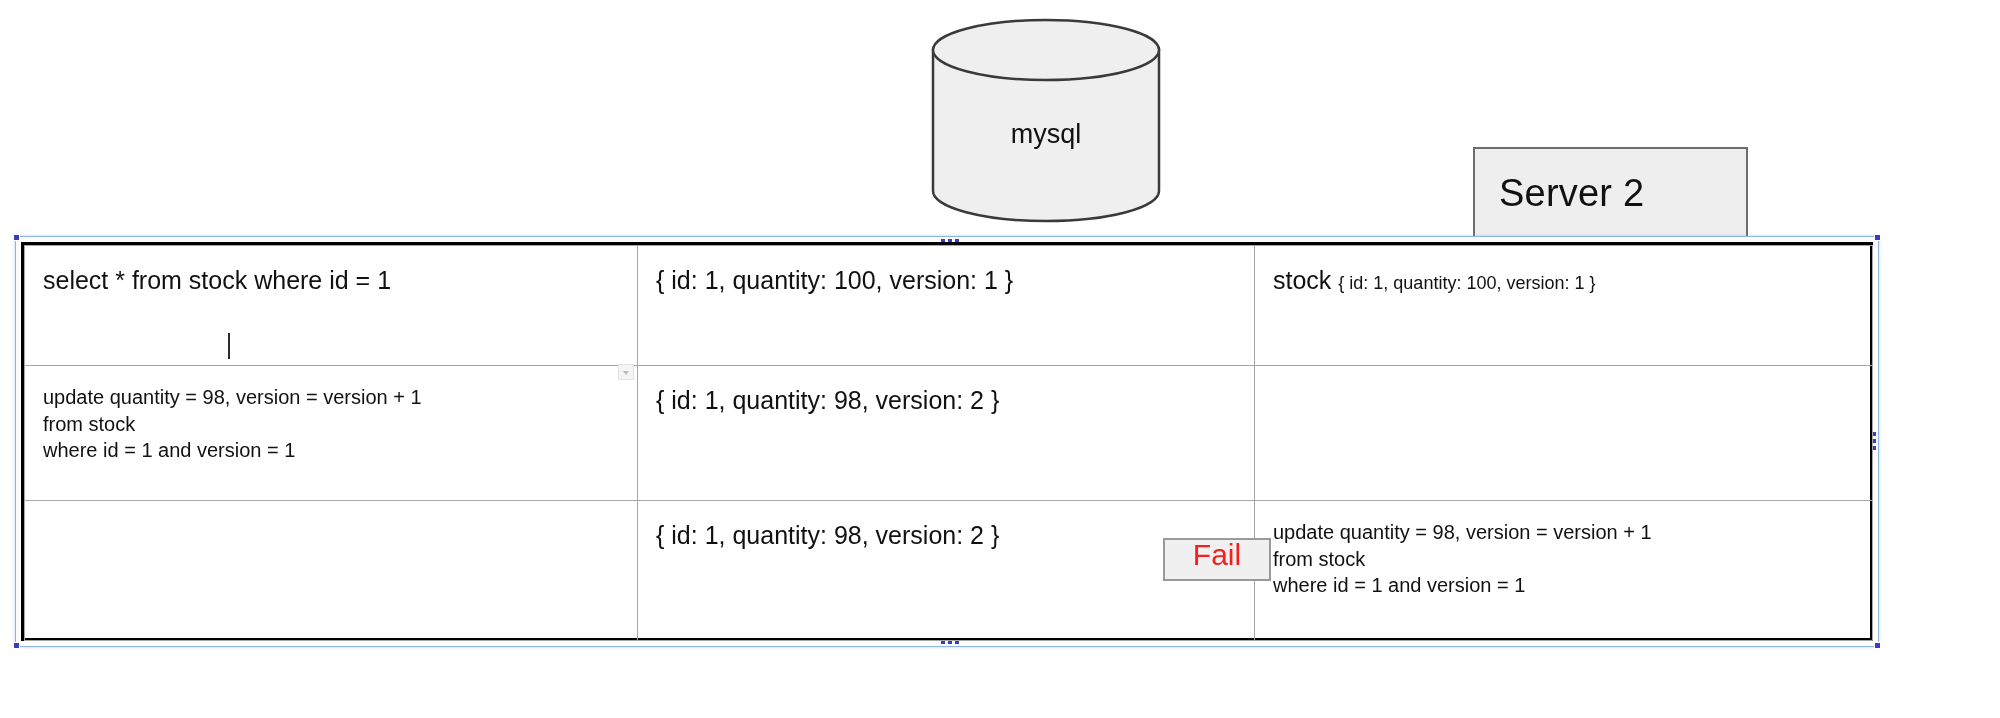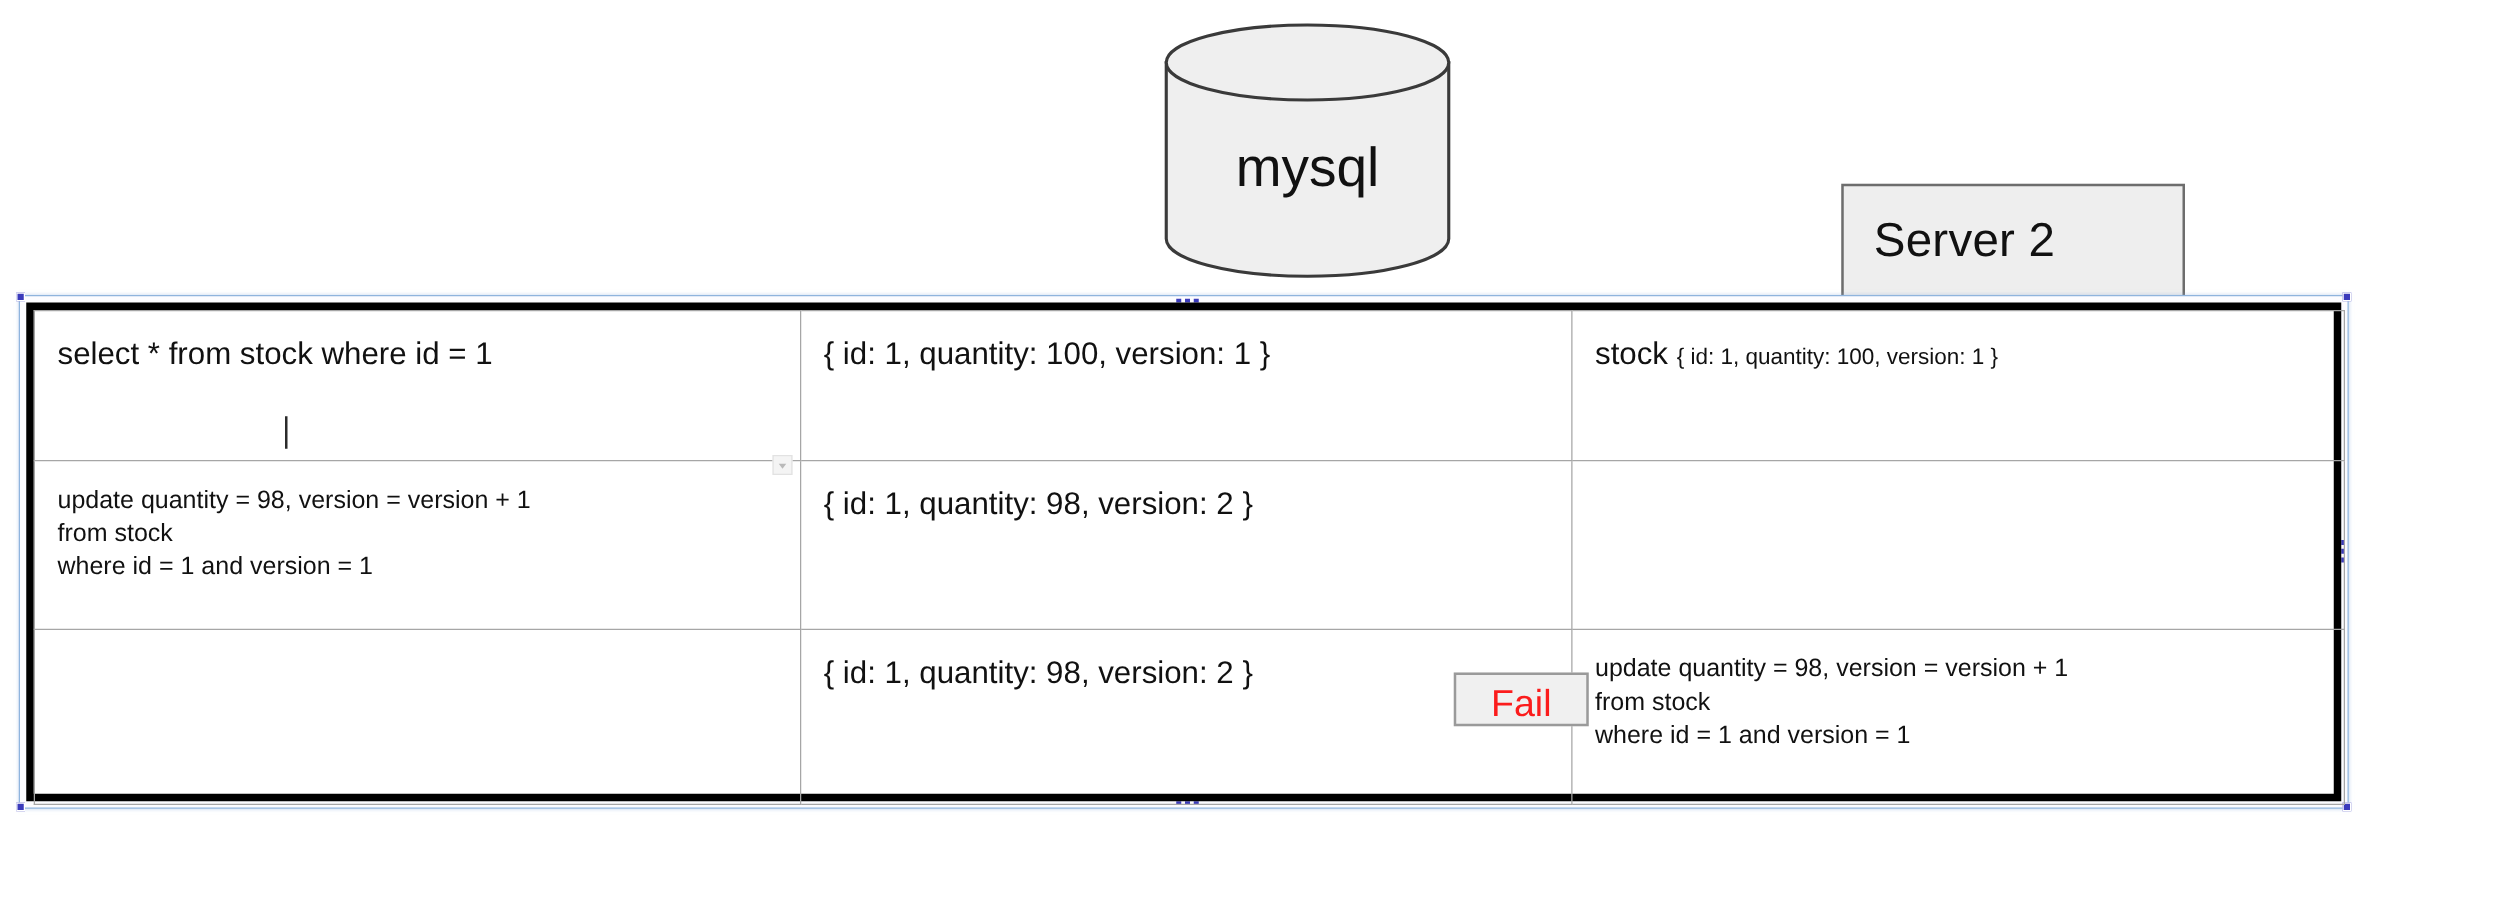--- a/index.html
+++ b/index.html
@@ -49,21 +49,21 @@
   #db-cylinder svg { display: block; width: 232px; height: 205px; }
   #db-cylinder .db-label {
     position: absolute;
     left: 0;
     top: 0;
     width: 232px;
     height: 205px;
     display: flex;
     align-items: center;
     justify-content: center;
-    font-size: 44px;
+    font-size: 27px;
     color: #111111;
     padding-top: 28px;
     box-sizing: border-box;
     pointer-events: none;
   }
 
   
   #selection-frame {
     position: absolute;
     left: 15px;
@@ -97,21 +97,21 @@
     background: #3b3bbb;
   }
 
   
   #seq-table {
     position: absolute;
     left: 21px;
     top: 242px;
     width: 1852px;
     height: 399px;
-    border: 6px solid #000000;
+    border: 3px solid #000000;
     box-sizing: border-box;
     background: #ffffff;
   }
   #seq-table table {
     width: 100%;
     height: 100%;
     border-collapse: collapse;
     table-layout: fixed;
   }
   #seq-table td {
@@ -182,21 +182,21 @@
   #fail-badge {
     position: absolute;
     left: 1163px;
     top: 538px;
     width: 108px;
     height: 43px;
     background: #f0f0f0;
     border: 2px solid #9a9a9a;
     box-sizing: border-box;
     display: flex;
-    align-items: flex-end;
+    align-items: flex-start;
     justify-content: center;
     z-index: 5;
   }
   #fail-badge .fail-label {
     font-size: 30px;
     color: #fb1c1c;
     line-height: 1;
   }
 </style>
 </head>

